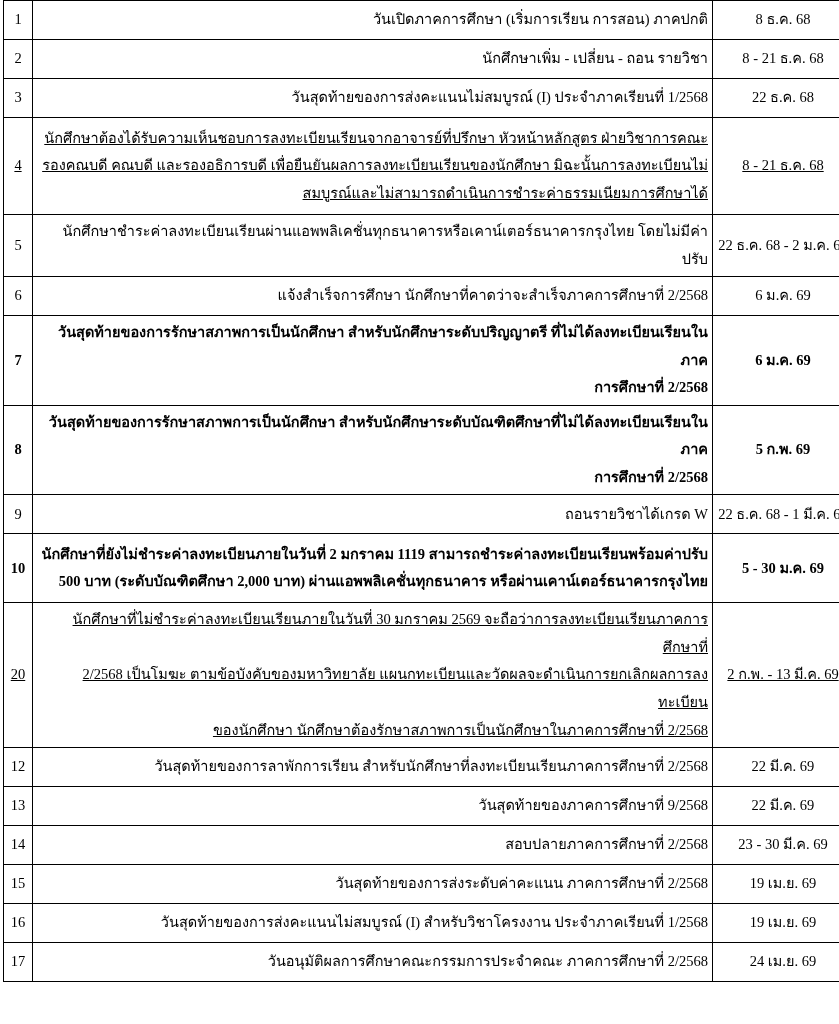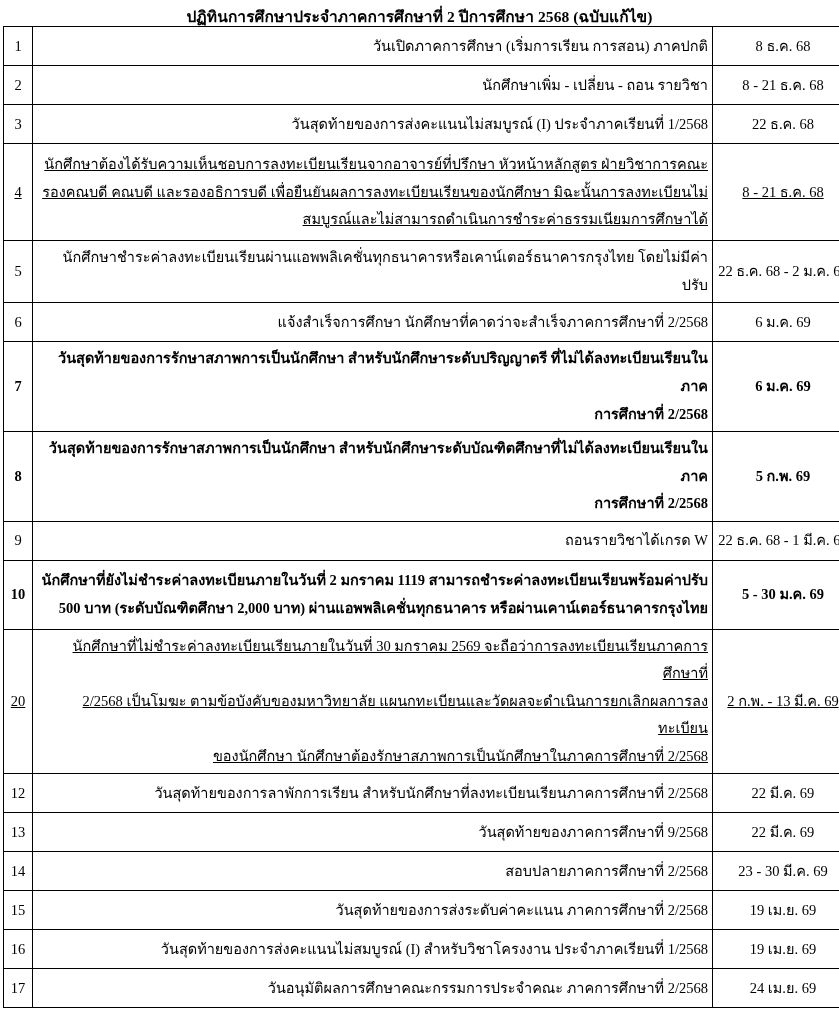--- a/index.html
+++ b/index.html
@@ -77,21 +77,20 @@
 
   .detail-line {
     display: block;
   }
 </style>
 </head>
 <body>
 
 <div class="page">
 
-  <div class="doc-title">ปฏิทินการศึกษาประจำภาคการศึกษาที่ 2 ปีการศึกษา 2568 (ฉบับแก้ไข)</div>
 
 
   <table class="calendar-table">
     <tbody>
         <tr class="r1">
           <td class="col-no">1</td>
           <td class="col-detail">
             <span class="detail-line">วันเปิดภาคการศึกษา (เริ่มการเรียน การสอน) ภาคปกติ</span>
           </td>
           <td class="col-date">8 ธ.ค. 68</td>

